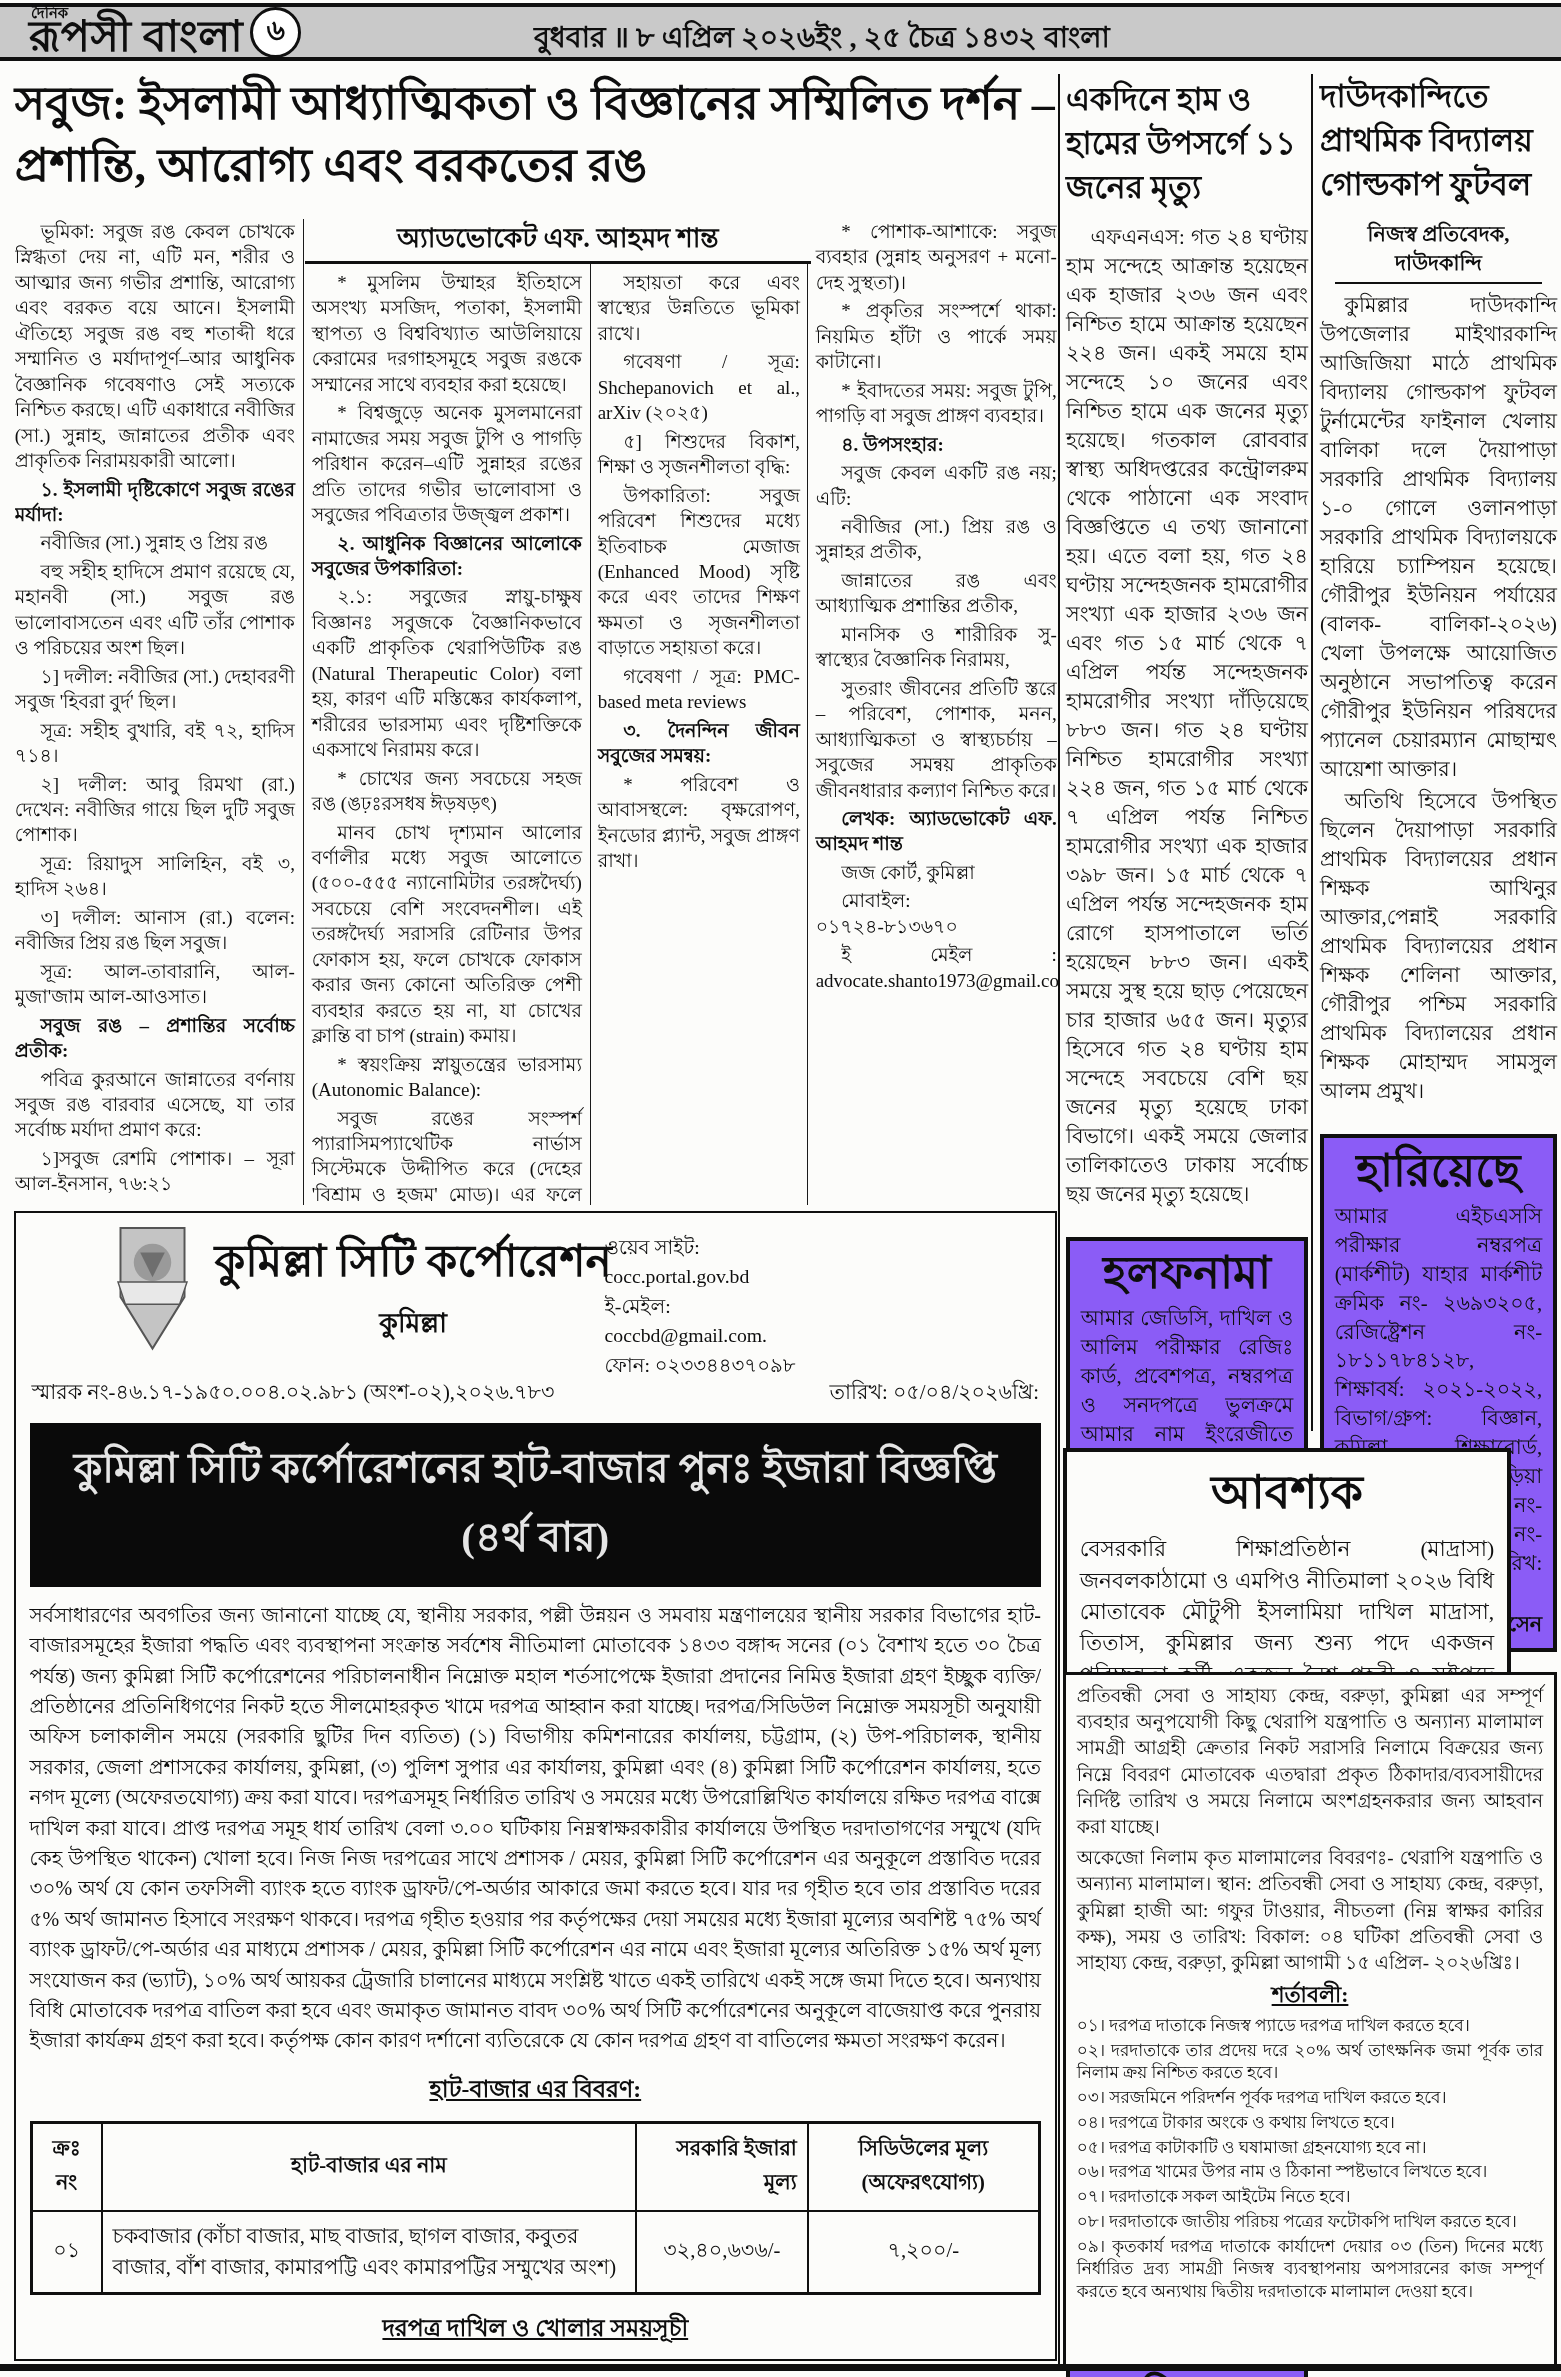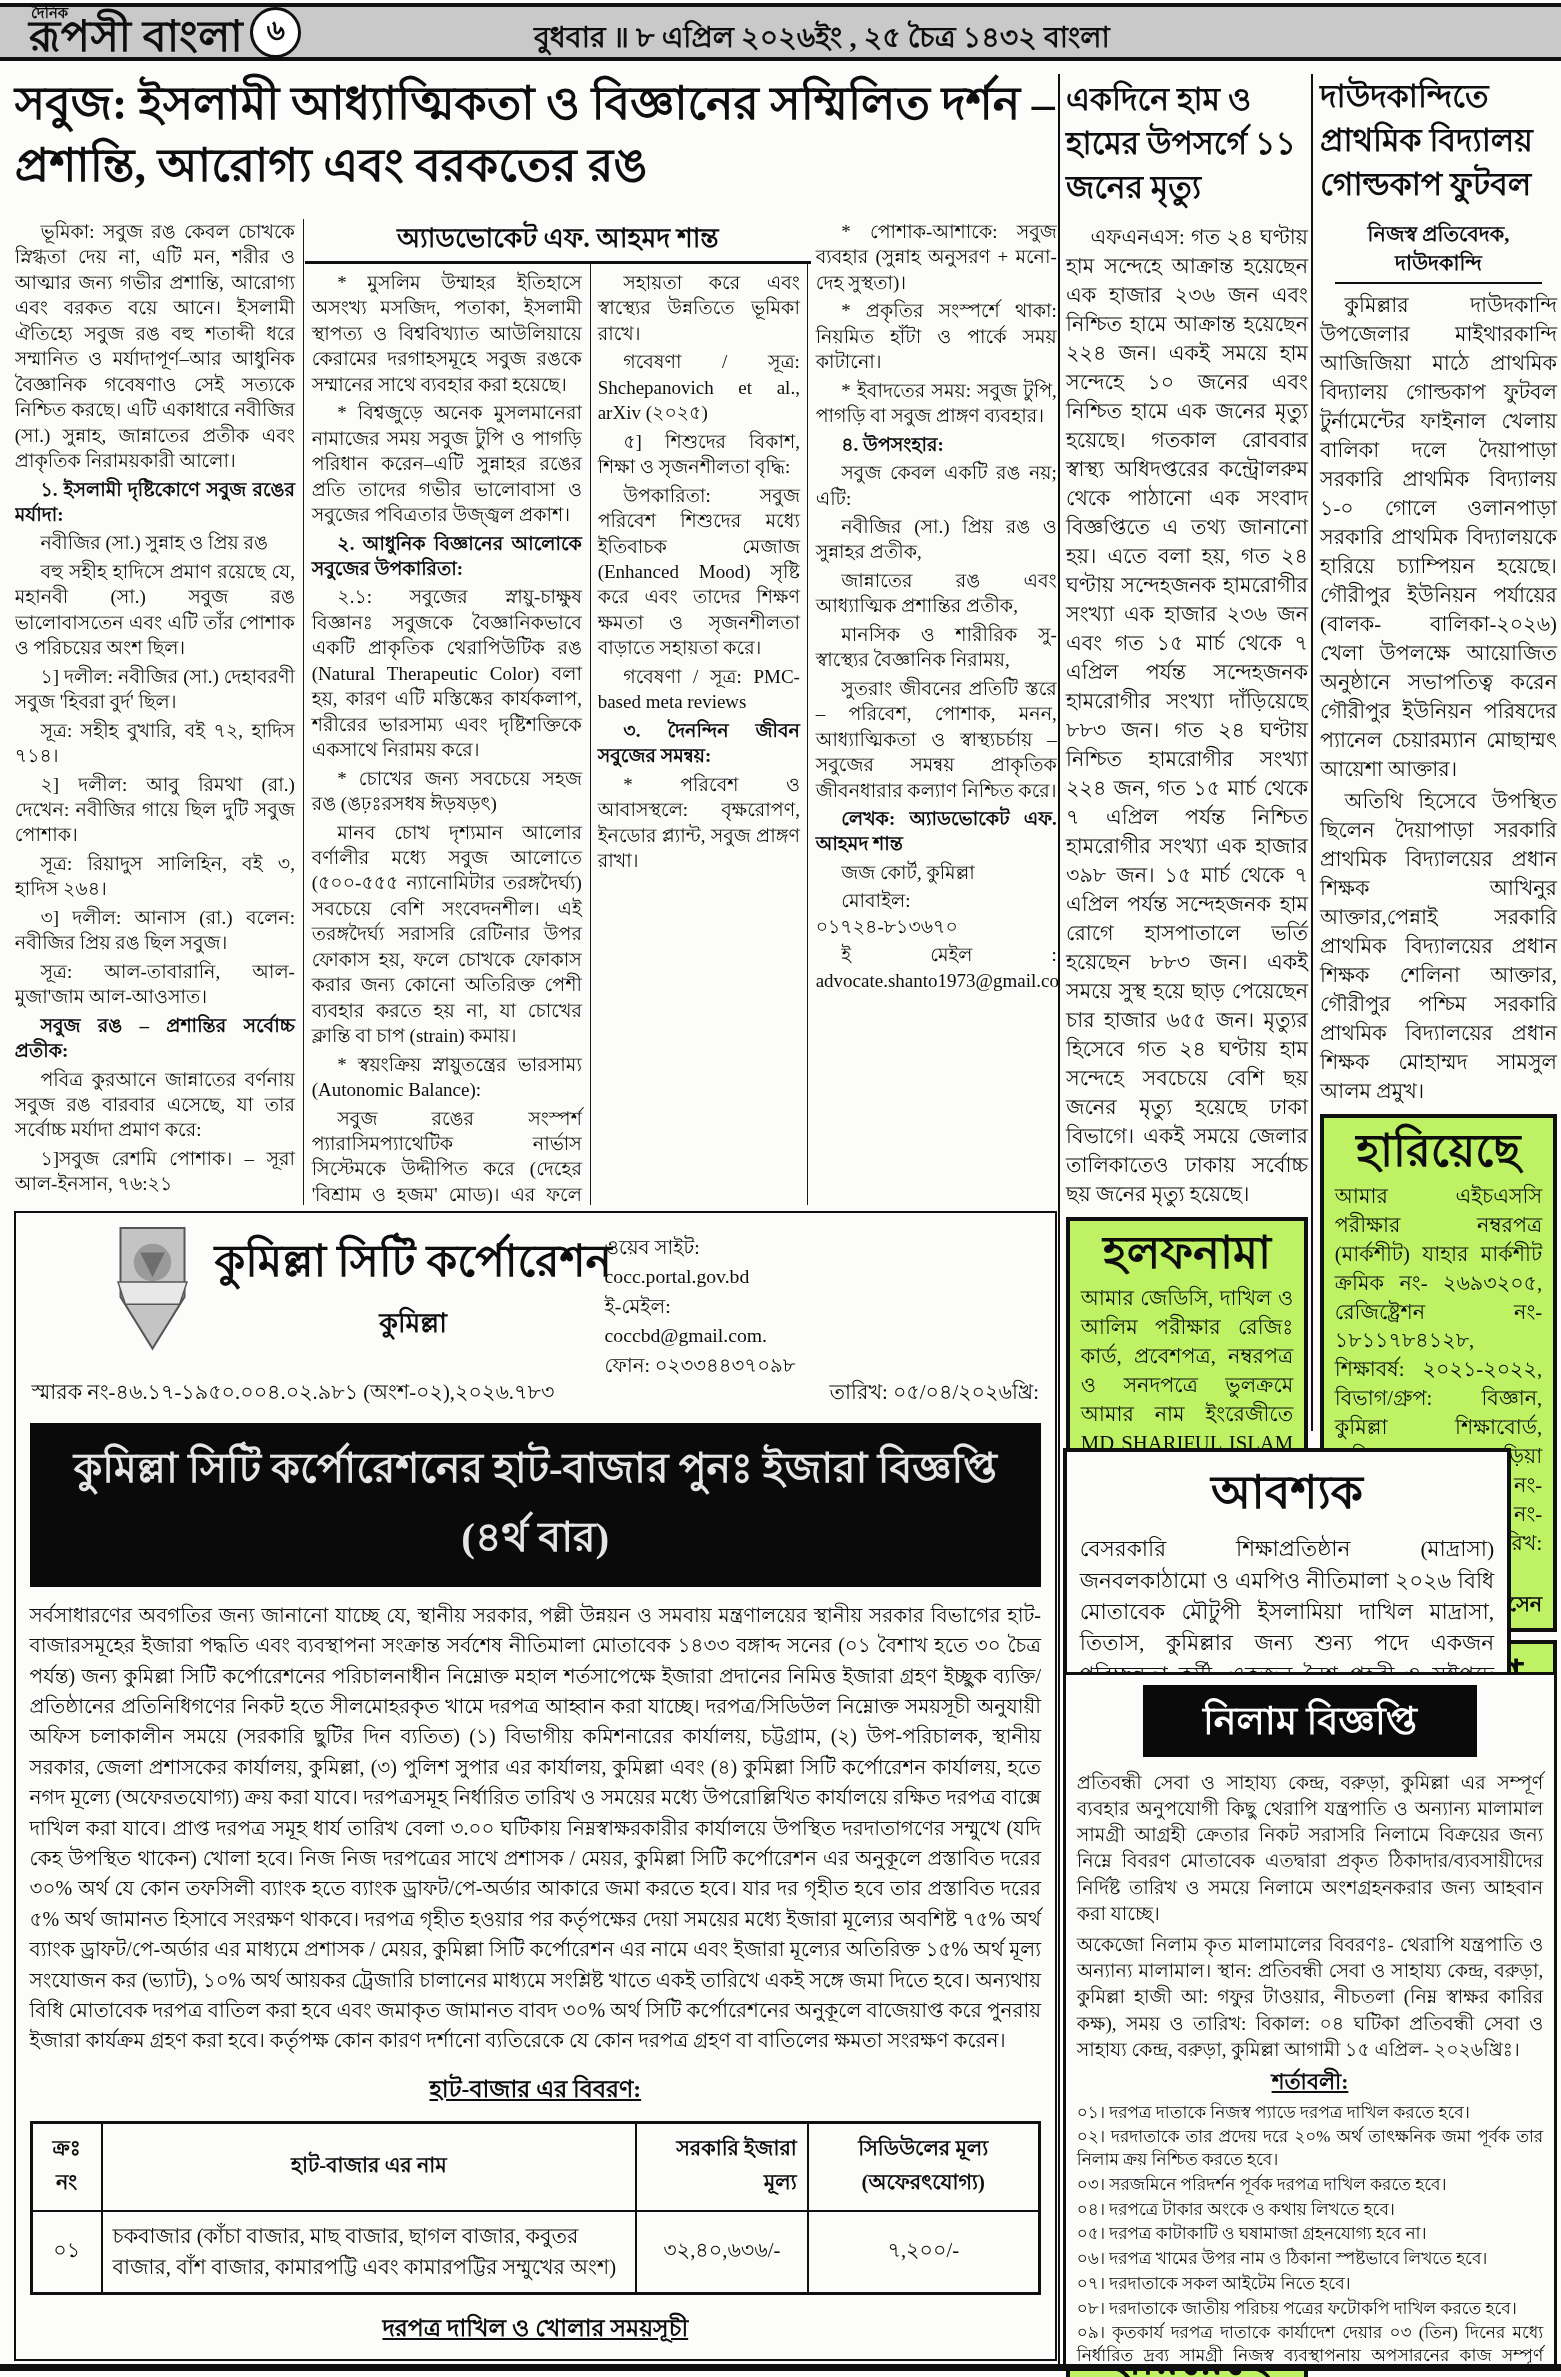--- a/index.html
+++ b/index.html
@@ -29,21 +29,21 @@
               border-bottom:3px solid #101010;display:flex;align-items:center;justify-content:center;
               font-size:26.6px;font-weight:bold;background:#fcfcfa;}
   
   .vrule{position:absolute;background:#101010;width:2px;}
   
   .side{position:absolute;font-size:20.7px;line-height:1.4;text-align:justify;}
   .side h2{font-size:31.5px;font-weight:bold;line-height:1.4;text-align:left;margin:0 0 12.8px 0;}
   .side p{margin:0 0 3.9px 0;text-indent:24.6px;}
   .side .byl{font-weight:bold;text-align:center;text-indent:0;border-bottom:2px solid #101010;
              padding-bottom:3.9px;margin:0 14.8px 6.9px 14.8px;}
-  .nbox{border:4.4px solid #101010;padding:6.9px 10.8px 8.9px 10.8px;margin-top:8px;background:#bef264;}
+  .nbox{border:4.4px solid #101010;padding:6.9px 10.8px 8.9px 10.8px;margin-top:28px;background:#8b5cf6;}
   .nbox .ntitle{font-size:45px;font-weight:bold;text-align:center;margin:2px 0 4.9px 0;line-height:1.1;}
   .nbox p{text-indent:0;margin:0;}
   .signer{text-align:right;font-weight:bold;margin-top:3px;}
   .signer.center{text-align:center;}
   
   .wanted{position:absolute;left:1063px;top:1448px;width:448px;border:4.4px solid #101010;box-sizing:border-box;
           padding:4.9px 12.8px 10.8px 12.8px;font-size:21.6px;line-height:1.45;text-align:justify;background:#fcfcfa;}
   .wanted .ntitle{font-size:46px;font-weight:bold;text-align:center;margin:3px 0 7.9px 0;}
   .auction{position:absolute;left:1063px;top:1672px;width:494px;height:695px;border:3.4px solid #101010;
            box-sizing:border-box;padding:7.9px 10.8px;font-size:19px;line-height:1.38;text-align:justify;
@@ -180,21 +180,20 @@
   </aside>
 
   <section class="wanted">
     <div class="ntitle">আবশ্যক</div>
     <p style="margin:0;">বেসরকারি শিক্ষাপ্রতিষ্ঠান (মাদ্রাসা) জনবলকাঠামো ও এমপিও নীতিমালা ২০২৬ বিধি মোতাবেক মৌটুপী ইসলামিয়া দাখিল মাদ্রাসা, তিতাস, কুমিল্লার জন্য শুন্য পদে একজন পরিচ্ছন্নতা কর্মী, একজন নৈশ প্রহরী ও সৃষ্টপদে একজন অফিস সহায়ক আবশ্যক। প্রয়োজনীয় কাগজপত্র সহ বিজ্ঞপ্তি প্রকাশের ১৫ দিনের মধ্যে সুপার বরাবর আবেদন করতে হবে।</p>
     <div style="text-align:center;font-weight:bold;margin-top:6.9px;">-সুপার</div>
     <div style="text-align:center;font-weight:bold;">মোবাইল: ০১৮৫৪-৬০১১২৪</div>
   </section>
 
   <section class="auction">
-    <div class="auction-banner">নিলাম বিজ্ঞপ্তি</div>
     <p>প্রতিবন্ধী সেবা ও সাহায্য কেন্দ্র, বরুড়া, কুমিল্লা এর সম্পূর্ণ ব্যবহার অনুপযোগী কিছু থেরাপি যন্ত্রপাতি ও অন্যান্য মালামাল সামগ্রী আগ্রহী ক্রেতার নিকট সরাসরি নিলামে বিক্রয়ের জন্য নিম্নে বিবরণ মোতাবেক এতদ্বারা প্রকৃত ঠিকাদার/ব্যবসায়ীদের নির্দিষ্ট তারিখ ও সময়ে নিলামে অংশগ্রহনকরার জন্য আহবান করা যাচ্ছে।</p>
     <p>অকেজো নিলাম কৃত মালামালের বিবরণঃ- থেরাপি যন্ত্রপাতি ও অন্যান্য মালামাল। স্থান: প্রতিবন্ধী সেবা ও সাহায্য কেন্দ্র, বরুড়া, কুমিল্লা হাজী আ: গফুর টাওয়ার, নীচতলা (নিম্ন স্বাক্ষর কারির কক্ষ), সময় ও তারিখ: বিকাল: ০৪ ঘটিকা প্রতিবন্ধী সেবা ও সাহায্য কেন্দ্র, বরুড়া, কুমিল্লা আগামী ১৫ এপ্রিল- ২০২৬খ্রিঃ।</p>
     <div class="terms-title">শর্তাবলী:</div>
     <div class="terms">
         <div>০১। দরপত্র দাতাকে নিজস্ব প্যাডে দরপত্র দাখিল করতে হবে।</div>
         <div>০২। দরদাতাকে তার প্রদেয় দরে ২০% অর্থ তাৎক্ষনিক জমা পূর্বক তার নিলাম ক্রয় নিশ্চিত করতে হবে।</div>
         <div>০৩। সরজমিনে পরিদর্শন পূর্বক দরপত্র দাখিল করতে হবে।</div>
         <div>০৪। দরপত্রে টাকার অংকে ও কথায় লিখতে হবে।</div>
         <div>০৫। দরপত্র কাটাকাটি ও ঘষামাজা গ্রহনযোগ্য হবে না।</div>
         <div>০৬। দরপত্র খামের উপর নাম ও ঠিকানা স্পষ্টভাবে লিখতে হবে।</div>

